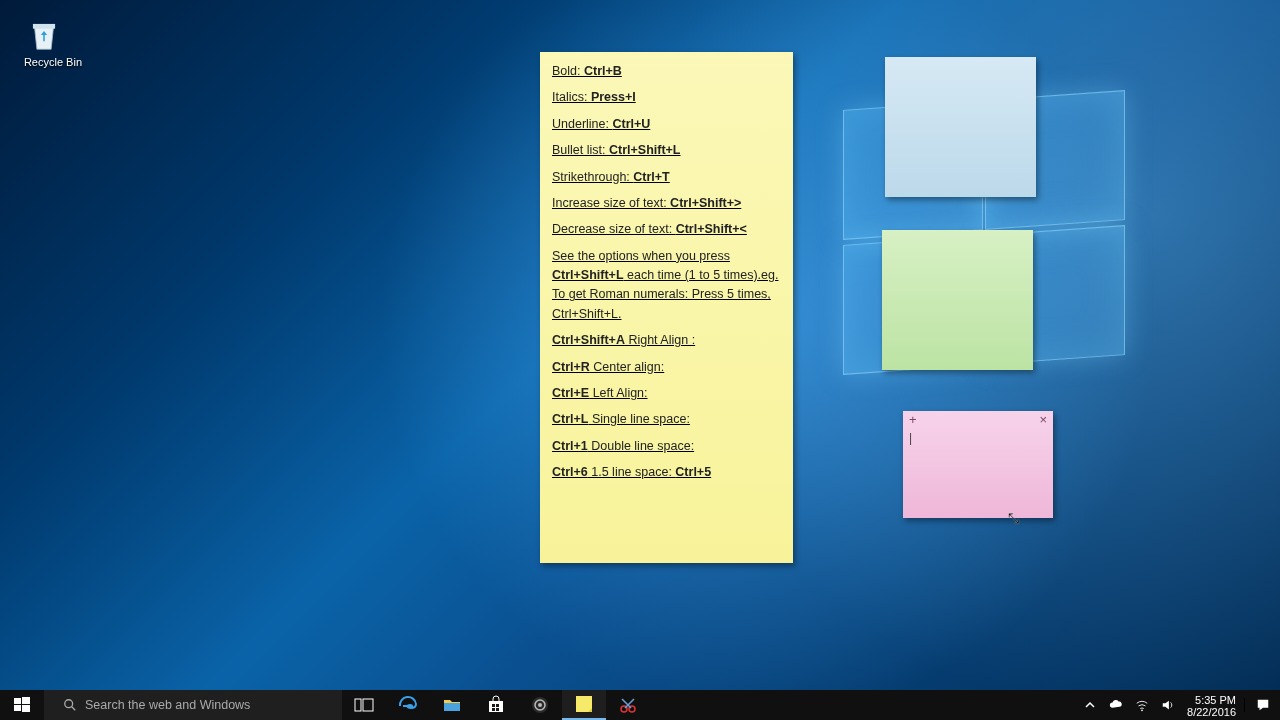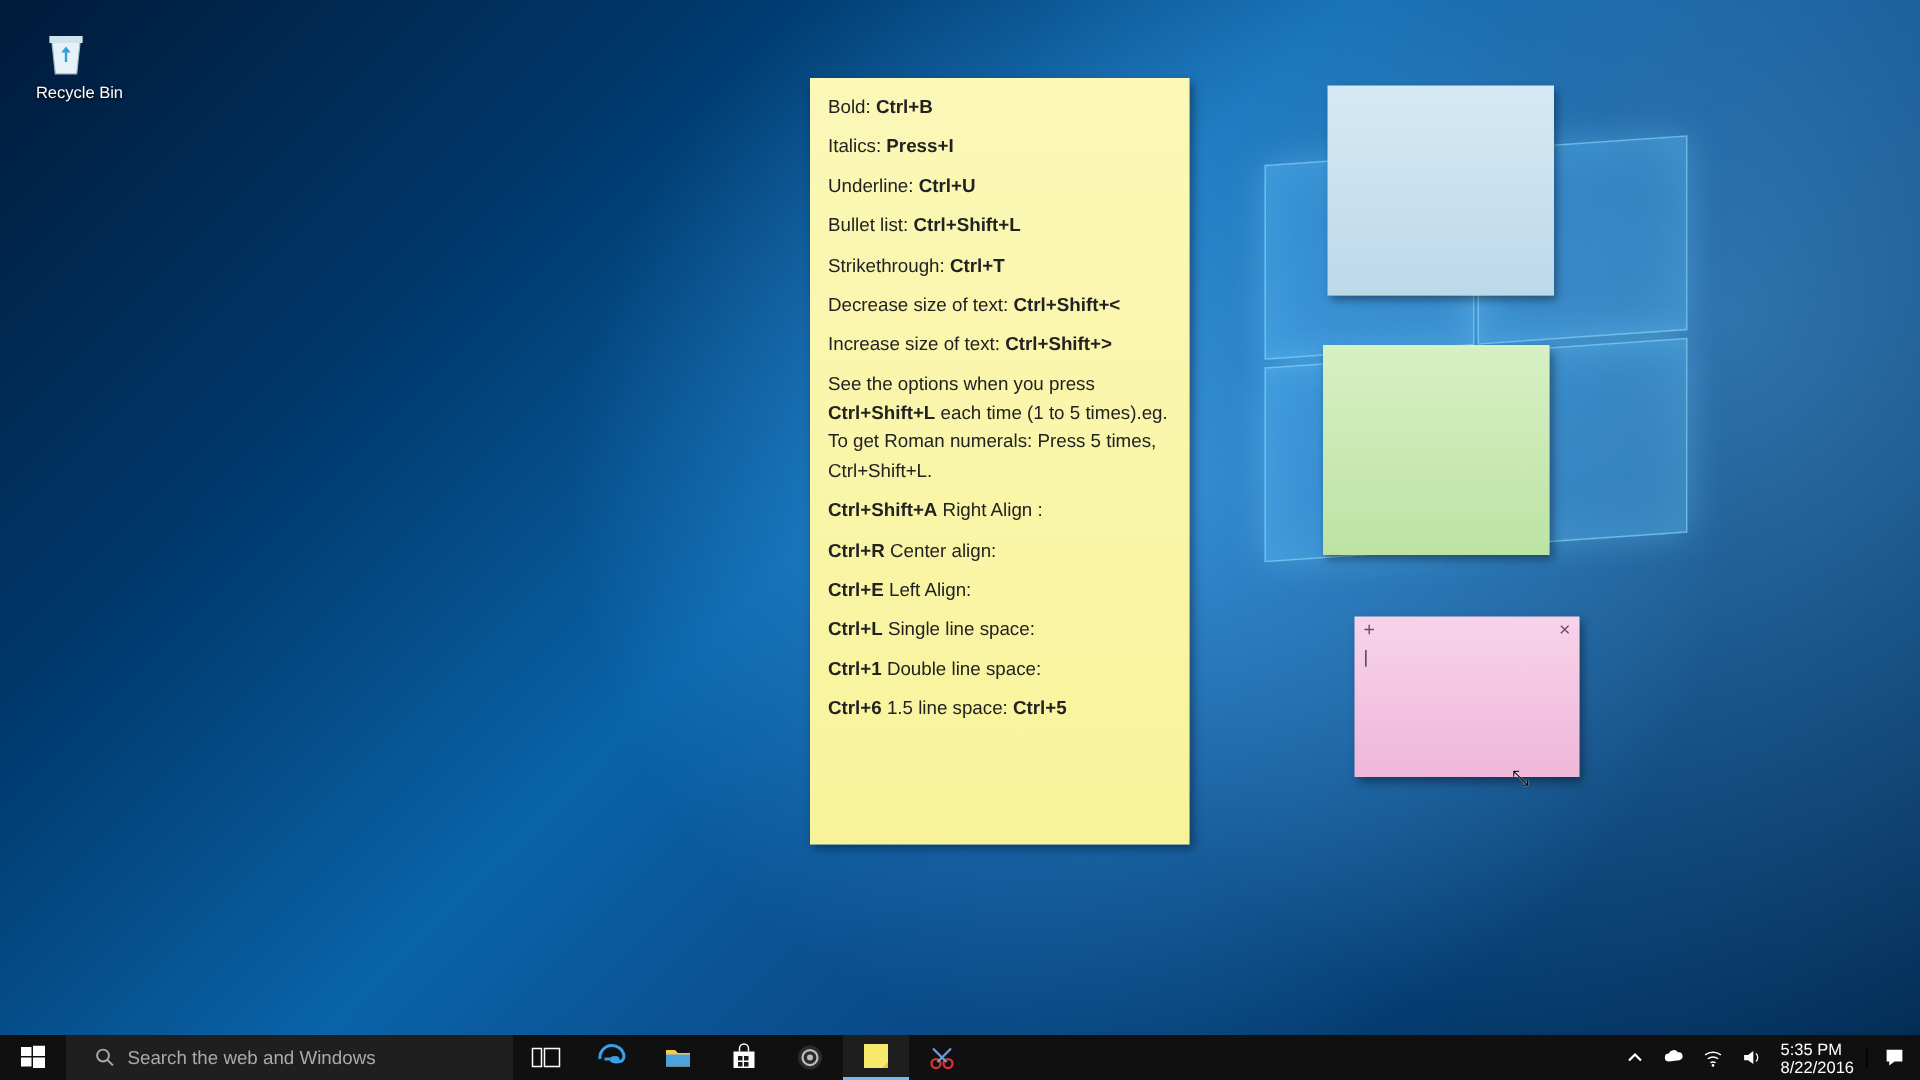--- a/index.html
+++ b/index.html
@@ -28,21 +28,21 @@
            color:#fff; font-size:11px; text-shadow:0 1px 2px #000; cursor:pointer; }
 #recycle svg { width:38px; height:38px; display:block; margin:0 auto 2px; }
 
 
 .note { position:absolute; box-shadow:2px 3px 6px rgba(0,0,0,.4); }
 .note .body { padding:10px 12px; font-size:12.5px; line-height:1.55;
               color:#222; font-family:"Times New Roman", serif; }
 .note .body p { margin:0 0 7px 0; }
 
 #note-big  { left:540px;  top:52px;  width:253px; height:511px;
-             background:linear-gradient(#fbf8b8,#f8f39a); }
+             background:linear-gradient(#fbf8b8,#f8f39a);text-decoration:underline; }
 #note-blue { left:885px;  top:57px;  width:151px; height:140px;
              background:linear-gradient(#d6e9f4,#bcd9ea); }
 #note-green{ left:882px;  top:230px; width:151px; height:140px;
              background:linear-gradient(#d7f0c4,#bce3a4); }
 #note-pink { left:903px;  top:411px; width:150px; height:107px;
              background:linear-gradient(#f7d3ea,#efb7d9); }
 #note-pink .bar { height:16px; display:flex; justify-content:space-between;
                   align-items:center; padding:0 6px; font-size:13px; color:#7a4664; }
 #note-pink .bar span { cursor:pointer; line-height:1; }
 #note-pink .caret { padding:4px 6px 0; font-size:12px; color:#444; user-select:none; }
@@ -62,21 +62,21 @@
 #search { flex:0 0 298px; display:flex; align-items:center; background:#1f1f1f;
           color:#aaa; font-size:12.5px; padding-left:19px; cursor:text; }
 #search svg { width:14px; height:14px; margin-right:8px; }
 
 .icons { display:flex; }
 .icons .tb-btn.active { border-bottom:2px solid #76b9ed; background:#1e1e1e; }
 
 #tray { margin-left:auto; display:flex; align-items:center; }
 #tray .tb-btn { width:26px; }
 #tray svg { width:14px; height:14px; fill:#fff; }
-#clock { font-size:11px; line-height:1.1; text-align:left;
+#clock { font-size:11px; line-height:1.1; text-align:right;
          padding:2px 8px 0 6px; cursor:pointer; }
 #notif { width:36px; border-left:1px solid #000; display:flex;
          align-items:center; justify-content:center; cursor:pointer; }
 
 
 .ico { width:20px; height:20px; display:flex; align-items:center; justify-content:center; }
 </style>
 </head>
 <body>
 
@@ -96,22 +96,22 @@
     <span>Recycle Bin</span>
   </div>
 
   <div class="note" id="note-big">
     <div class="body" id="big-body">
         <p>Bold: <b>Ctrl+B</b></p>
         <p>Italics: <b>Press+I</b></p>
         <p>Underline: <b>Ctrl+U</b></p>
         <p>Bullet list: <b>Ctrl+Shift+L</b></p>
         <p>Strikethrough: <b>Ctrl+T</b></p>
+        <p>Increase size of text: <b>Ctrl+Shift+&gt;</b></p>
         <p>Decrease size of text: <b>Ctrl+Shift+&lt;</b></p>
-        <p>Increase size of text: <b>Ctrl+Shift+&gt;</b></p>
         <p>See the options when you press <b>Ctrl+Shift+L</b> each time (1 to 5 times).eg. To get Roman numerals: Press 5 times, Ctrl+Shift+L.</p>
         <p><b>Ctrl+Shift+A</b> Right Align :</p>
         <p><b>Ctrl+R</b> Center align:</p>
         <p><b>Ctrl+E</b> Left Align:</p>
         <p><b>Ctrl+L</b> Single line space:</p>
         <p><b>Ctrl+1</b> Double line space:</p>
         <p><b>Ctrl+6</b> 1.5 line space: <b>Ctrl+5</b></p>
       </div>
   </div>
 

